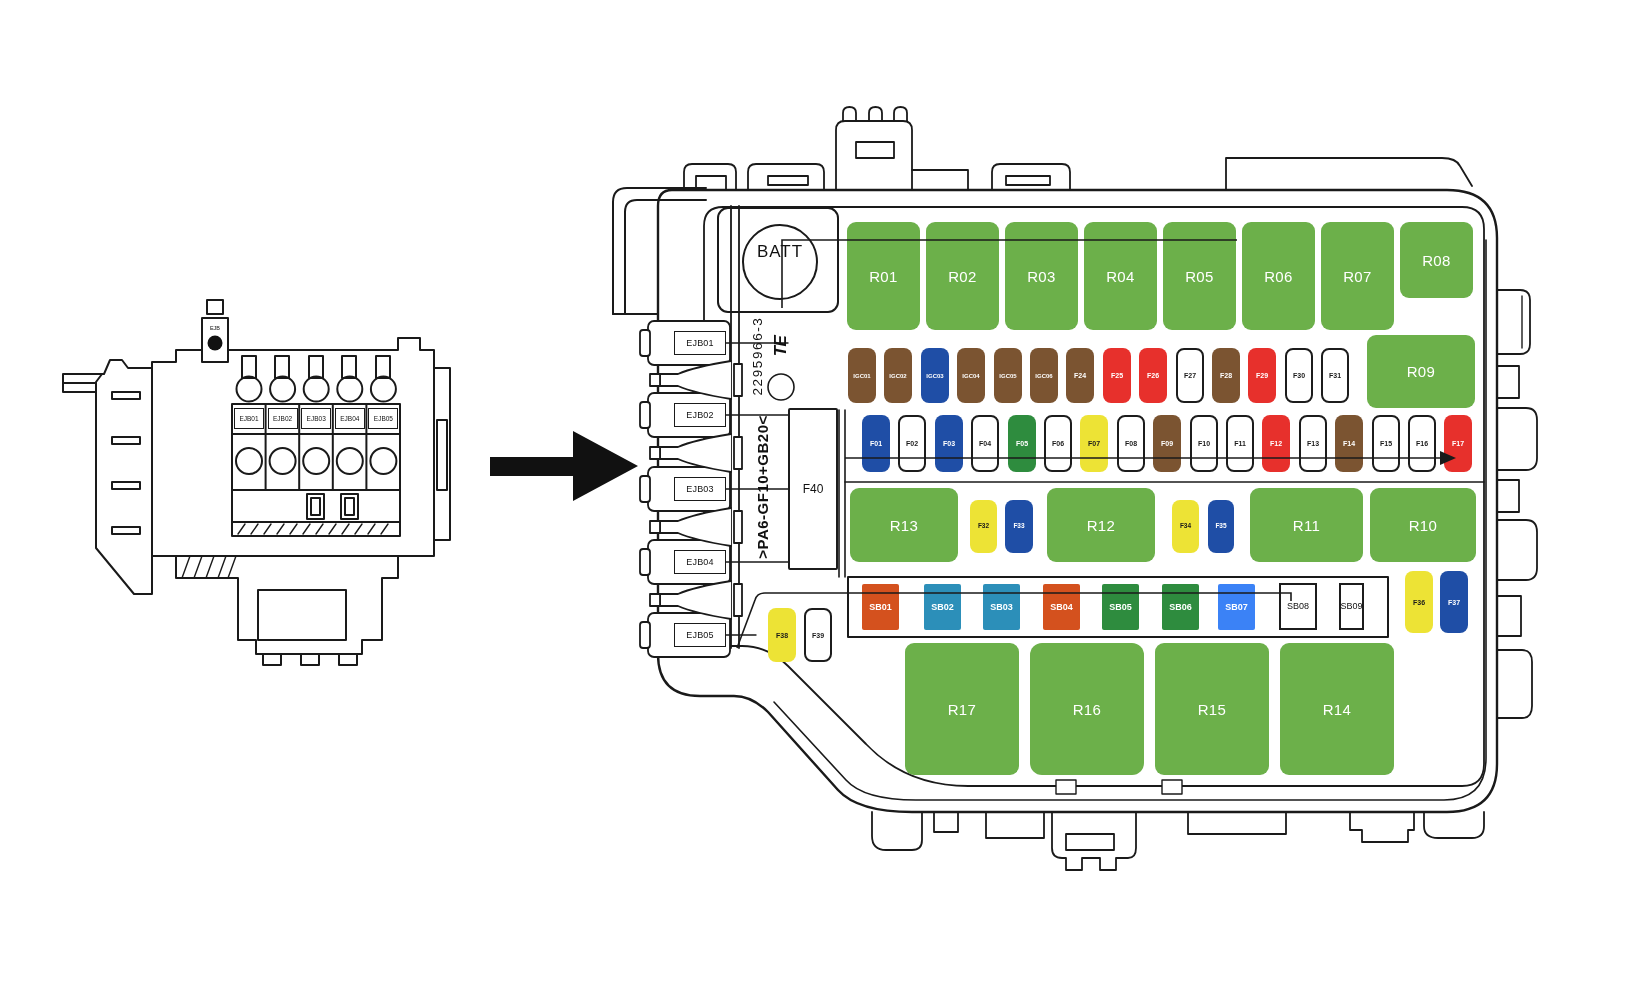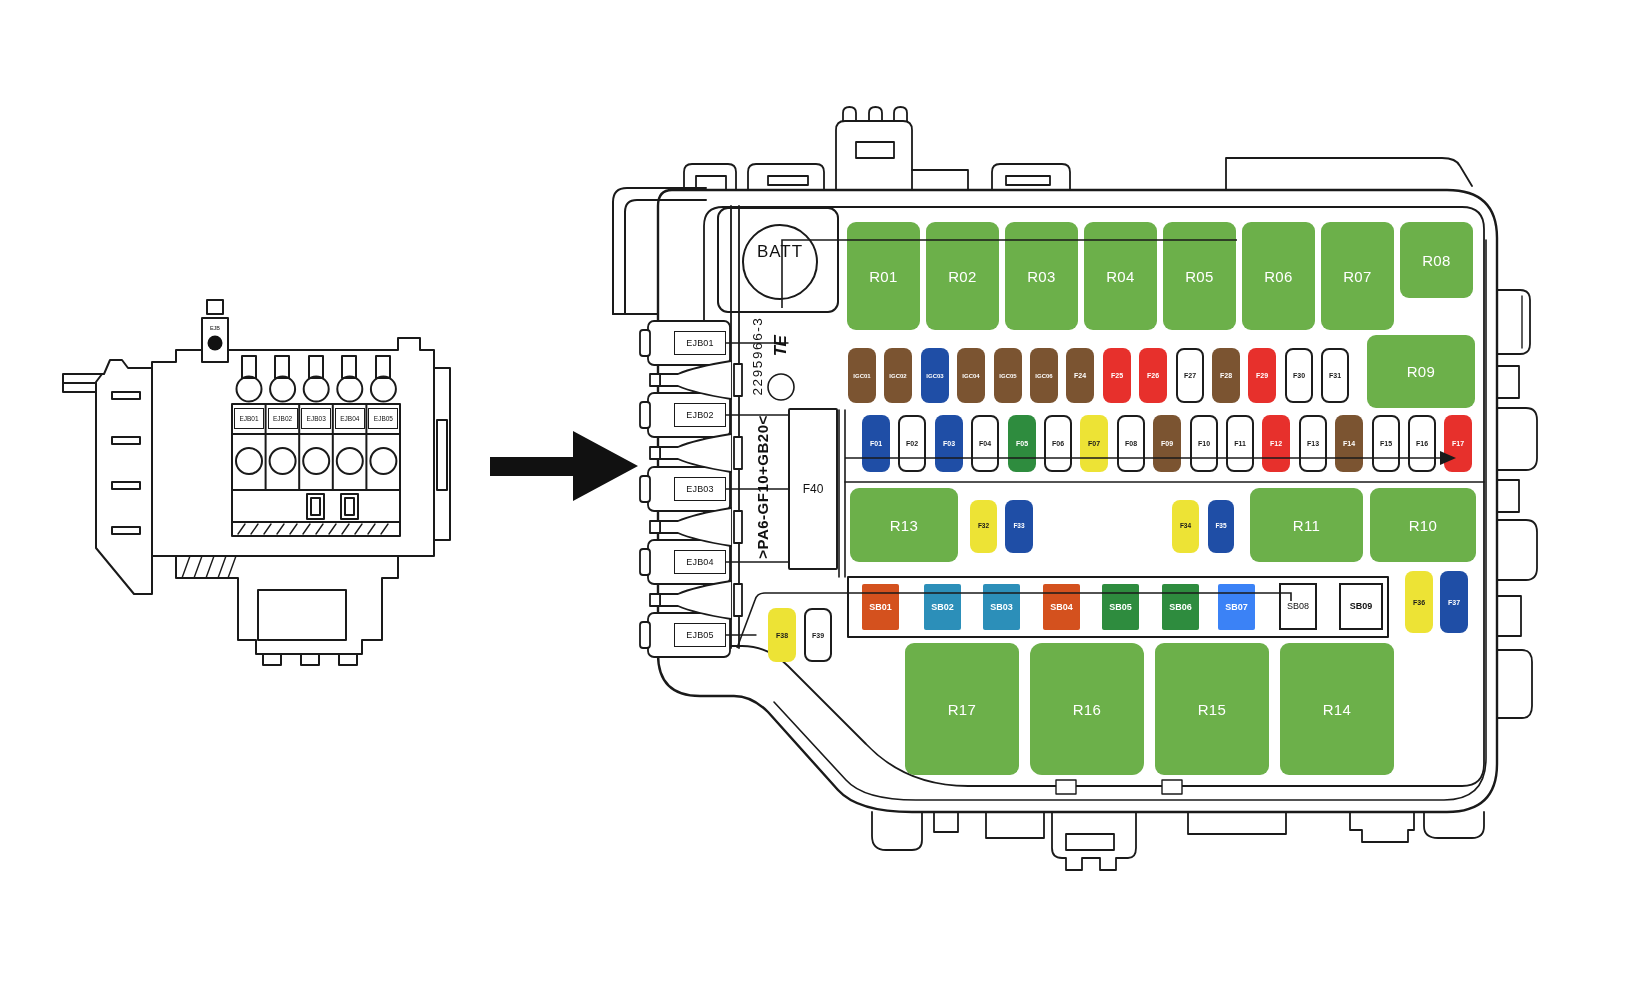--- a/index.html
+++ b/index.html
@@ -283,33 +283,34 @@
       <div class="fuse kind-fuse c-white" style="left: 1226px; top: 415px; width: 28px; height: 57px;">F11</div>
       <div class="fuse kind-fuse c-red" style="left: 1262px; top: 415px; width: 28px; height: 57px; background: rgb(231, 48, 44);">F12</div>
       <div class="fuse kind-fuse c-white" style="left: 1299px; top: 415px; width: 28px; height: 57px;">F13</div>
       <div class="fuse kind-fuse c-brown" style="left: 1335px; top: 415px; width: 28px; height: 57px; background: rgb(123, 84, 49);">F14</div>
       <div class="fuse kind-fuse c-white" style="left: 1372px; top: 415px; width: 28px; height: 57px;">F15</div>
       <div class="fuse kind-fuse c-white" style="left: 1408px; top: 415px; width: 28px; height: 57px;">F16</div>
       <div class="fuse kind-fuse c-red" style="left: 1444px; top: 415px; width: 28px; height: 57px; background: rgb(231, 48, 44);">F17</div>
       <div class="fuse kind-relay c-green" style="left: 850px; top: 488px; width: 108px; height: 74px; background: rgb(108, 176, 74);">R13</div>
       <div class="fuse kind-mid c-yellow txt-dark" style="left: 970px; top: 500px; width: 27px; height: 53px; background: rgb(237, 227, 53);">F32</div>
       <div class="fuse kind-mid c-blue" style="left: 1005px; top: 500px; width: 28px; height: 53px; background: rgb(31, 78, 166);">F33</div>
+      <div class="fuse kind-relay c-green" style="left: 1047px; top: 488px; width: 108px; height: 74px; background: rgb(108, 176, 74);">R12</div>
       <div class="fuse kind-mid c-yellow txt-dark" style="left: 1172px; top: 500px; width: 27px; height: 53px; background: rgb(237, 227, 53);">F34</div>
       <div class="fuse kind-mid c-blue" style="left: 1208px; top: 500px; width: 26px; height: 53px; background: rgb(31, 78, 166);">F35</div>
       <div class="fuse kind-relay c-green" style="left: 1250px; top: 488px; width: 113px; height: 74px; background: rgb(108, 176, 74);">R11</div>
       <div class="fuse kind-relay c-green" style="left: 1370px; top: 488px; width: 106px; height: 74px; background: rgb(108, 176, 74);">R10</div>
       <div class="fuse kind-sb c-orange" style="left: 862px; top: 584px; width: 37px; height: 46px; background: rgb(212, 81, 30);">SB01</div>
       <div class="fuse kind-sb c-teal" style="left: 924px; top: 584px; width: 37px; height: 46px; background: rgb(44, 143, 185);">SB02</div>
       <div class="fuse kind-sb c-teal" style="left: 983px; top: 584px; width: 37px; height: 46px; background: rgb(44, 143, 185);">SB03</div>
       <div class="fuse kind-sb c-orange" style="left: 1043px; top: 584px; width: 37px; height: 46px; background: rgb(212, 81, 30);">SB04</div>
       <div class="fuse kind-sb c-dark_green" style="left: 1102px; top: 584px; width: 37px; height: 46px; background: rgb(46, 140, 62);">SB05</div>
       <div class="fuse kind-sb c-dark_green" style="left: 1162px; top: 584px; width: 37px; height: 46px; background: rgb(46, 140, 62);">SB06</div>
       <div class="fuse kind-sb c-teal" style="left: 1218px; top: 584px; width: 37px; height: 46px; background: #3b82f6;">SB07</div>
       <div class="fuse kind-sb c-white_box" style="left: 1279px; top: 583px; width: 38px; height: 47px;">SB08</div>
-      <div class="fuse kind-sb c-white_box" style="left: 1339px; top: 583px; width: 44px; height: 47px; font-weight: bold;">SB09</div>
+      <div class="fuse kind-sb c-white_box" style="left: 1339px; top: 583px; width: 25px; height: 47px;">SB09</div>
       <div class="fuse kind-fuse c-yellow txt-dark" style="left: 1405px; top: 571px; width: 28px; height: 62px; background: rgb(237, 227, 53);">F36</div>
       <div class="fuse kind-fuse c-blue" style="left: 1440px; top: 571px; width: 28px; height: 62px; background: rgb(31, 78, 166);">F37</div>
       <div class="fuse kind-fuse c-yellow txt-dark" style="left: 768px; top: 608px; width: 28px; height: 54px; background: rgb(237, 227, 53);">F38</div>
       <div class="fuse kind-fuse c-white" style="left: 804px; top: 608px; width: 28px; height: 54px;">F39</div>
       <div class="fuse kind-f40 c-big_white" style="left: 788px; top: 408px; width: 50px; height: 162px;">F40</div>
       <div class="fuse kind-relay c-green" style="left: 905px; top: 643px; width: 114px; height: 132px; background: rgb(108, 176, 74);">R17</div>
       <div class="fuse kind-relay c-green" style="left: 1030px; top: 643px; width: 114px; height: 132px; background: rgb(108, 176, 74); border-radius: 12px;">R16</div>
       <div class="fuse kind-relay c-green" style="left: 1155px; top: 643px; width: 114px; height: 132px; background: rgb(108, 176, 74);">R15</div>
       <div class="fuse kind-relay c-green" style="left: 1280px; top: 643px; width: 114px; height: 132px; background: rgb(108, 176, 74);">R14</div>
     </div>

